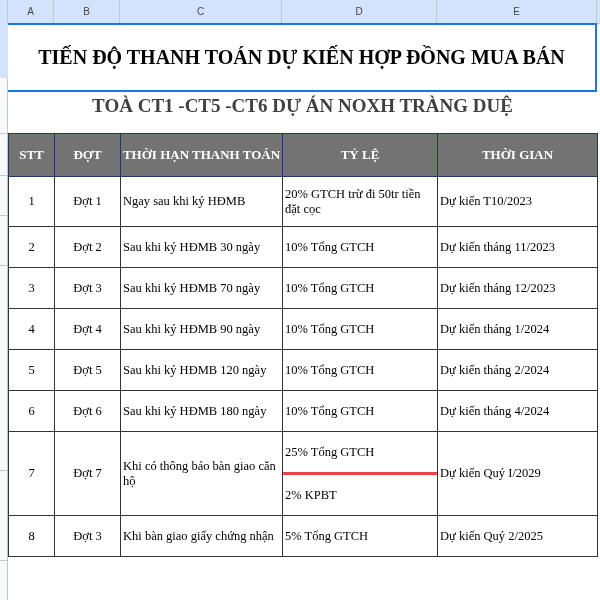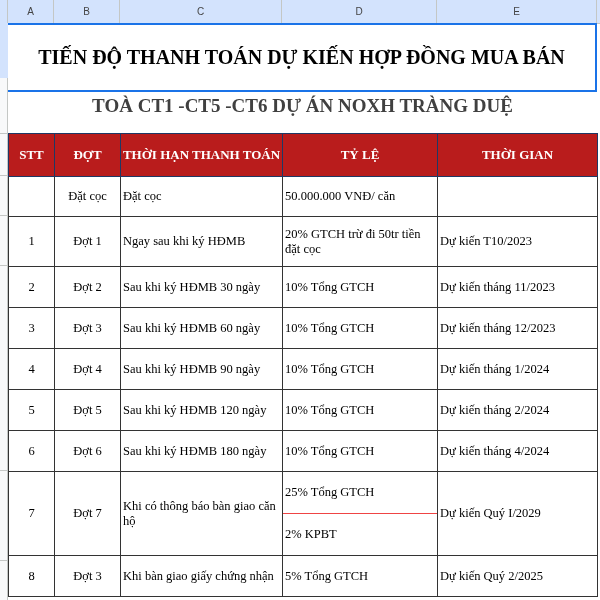--- a/index.html
+++ b/index.html
@@ -7,27 +7,27 @@
   .colhdr { position: absolute; top: 0; left: 0; width: 600px; height: 23px; background: #d3e3fd; border-bottom: 1px solid #c4c7c5; }
   .colhdr .c { position: absolute; top: 0; height: 23px; line-height: 23px; text-align: center; font-family: "Liberation Sans", sans-serif; font-size: 10px; color: #444; border-right: 1px solid #c4c7c5; box-sizing: border-box; }
   .gutter { position: absolute; top: 23px; left: 0; width: 8px; height: 577px; background: #f8f9fa; border-right: 1px solid #c4c7c5; box-sizing: border-box; }
   .gutter .sel { position: absolute; left: 0; top: 0; width: 8px; height: 55px; background: #d3e3fd; }
   .gutter .tick { position: absolute; left: 0; width: 8px; height: 1px; background: #c4c7c5; }
 
   .title1 { position: absolute; top: 23px; left: 8px; width: 589px; height: 69px; box-sizing: border-box; border: 2px solid #1a73e8; border-left: none; display: flex; align-items: center; justify-content: center; font-weight: bold; font-size: 20px; color: #000; }
   .title2 { position: absolute; top: 78px; left: 8px; width: 589px; height: 55px; display: flex; align-items: center; justify-content: center; font-weight: bold; font-size: 19px; color: #404040; }
 
   table.grid { position: absolute; top: 133px; left: 8px; border-collapse: collapse; table-layout: fixed; width: 589px; }
-  table.grid th { background: #b91c1c; color: #ffffff; font-weight: bold; font-size: 13px; height: 42px; border: 1px solid #1f3864; text-align: center; padding: 0; }
+  table.grid th { background: #737373; color: #ffffff; font-weight: bold; font-size: 13px; height: 42px; border: 1px solid #1f3864; text-align: center; padding: 0; }
   table.grid td { border: 1px solid #333; font-size: 12.5px; color: #000; padding: 0 2px; vertical-align: middle; }
   table.grid td.ctr { text-align: center; }
   table.grid td.lft { text-align: left; }
   .split { display: flex; flex-direction: column; height: 100%; }
   .split div { flex: 1; display: flex; align-items: center; padding: 0 2px; }
-  .split div + div { border-top: 1px solid #ef4444; text-align: center; }
+  .split div + div { border-top: 3px solid #ef4444; text-align: center; }
 </style>
 </head>
 <body>
 
 <div class="colhdr">
   <div class="c" style="left:0;width:8px;"></div>
   <div class="c" style="left:8px;width:46px;">A</div>
   <div class="c" style="left:54px;width:66px;">B</div>
   <div class="c" style="left:120px;width:162px;">C</div>
   <div class="c" style="left:282px;width:155px;">D</div>
@@ -58,45 +58,38 @@
   <thead>
     <tr>
       <th>STT</th>
       <th>ĐỢT</th>
       <th>THỜI HẠN THANH TOÁN</th>
       <th>TỶ LỆ</th>
       <th>THỜI GIAN</th>
     </tr>
   </thead>
   <tbody>
-    <tr style="height:40px">
-      <td class="ctr"></td>
-      <td class="ctr">Đặt cọc</td>
-      <td class="lft">Đặt cọc</td>
-      <td class="lft">50.000.000 VNĐ/ căn</td>
-      <td class="lft"></td>
-    </tr>
     <tr style="height:50px">
       <td class="ctr">1</td>
       <td class="ctr">Đợt 1</td>
       <td class="lft">Ngay sau khi ký HĐMB</td>
       <td class="lft">20% GTCH trừ đi 50tr tiền đặt cọc</td>
       <td class="lft">Dự kiến T10/2023</td>
     </tr>
     <tr style="height:41px">
       <td class="ctr">2</td>
       <td class="ctr">Đợt 2</td>
       <td class="lft">Sau khi ký HĐMB 30 ngày</td>
       <td class="lft">10% Tổng GTCH</td>
       <td class="lft">Dự kiến tháng 11/2023</td>
     </tr>
     <tr style="height:41px">
       <td class="ctr">3</td>
       <td class="ctr">Đợt 3</td>
-      <td class="lft">Sau khi ký HĐMB 60 ngày</td>
+      <td class="lft">Sau khi ký HĐMB 70 ngày</td>
       <td class="lft">10% Tổng  GTCH</td>
       <td class="lft">Dự kiến tháng 12/2023</td>
     </tr>
     <tr style="height:41px">
       <td class="ctr">4</td>
       <td class="ctr">Đợt 4</td>
       <td class="lft">Sau khi ký HĐMB 90 ngày</td>
       <td class="lft">10% Tổng  GTCH</td>
       <td class="lft">Dự kiến tháng 1/2024</td>
     </tr>

